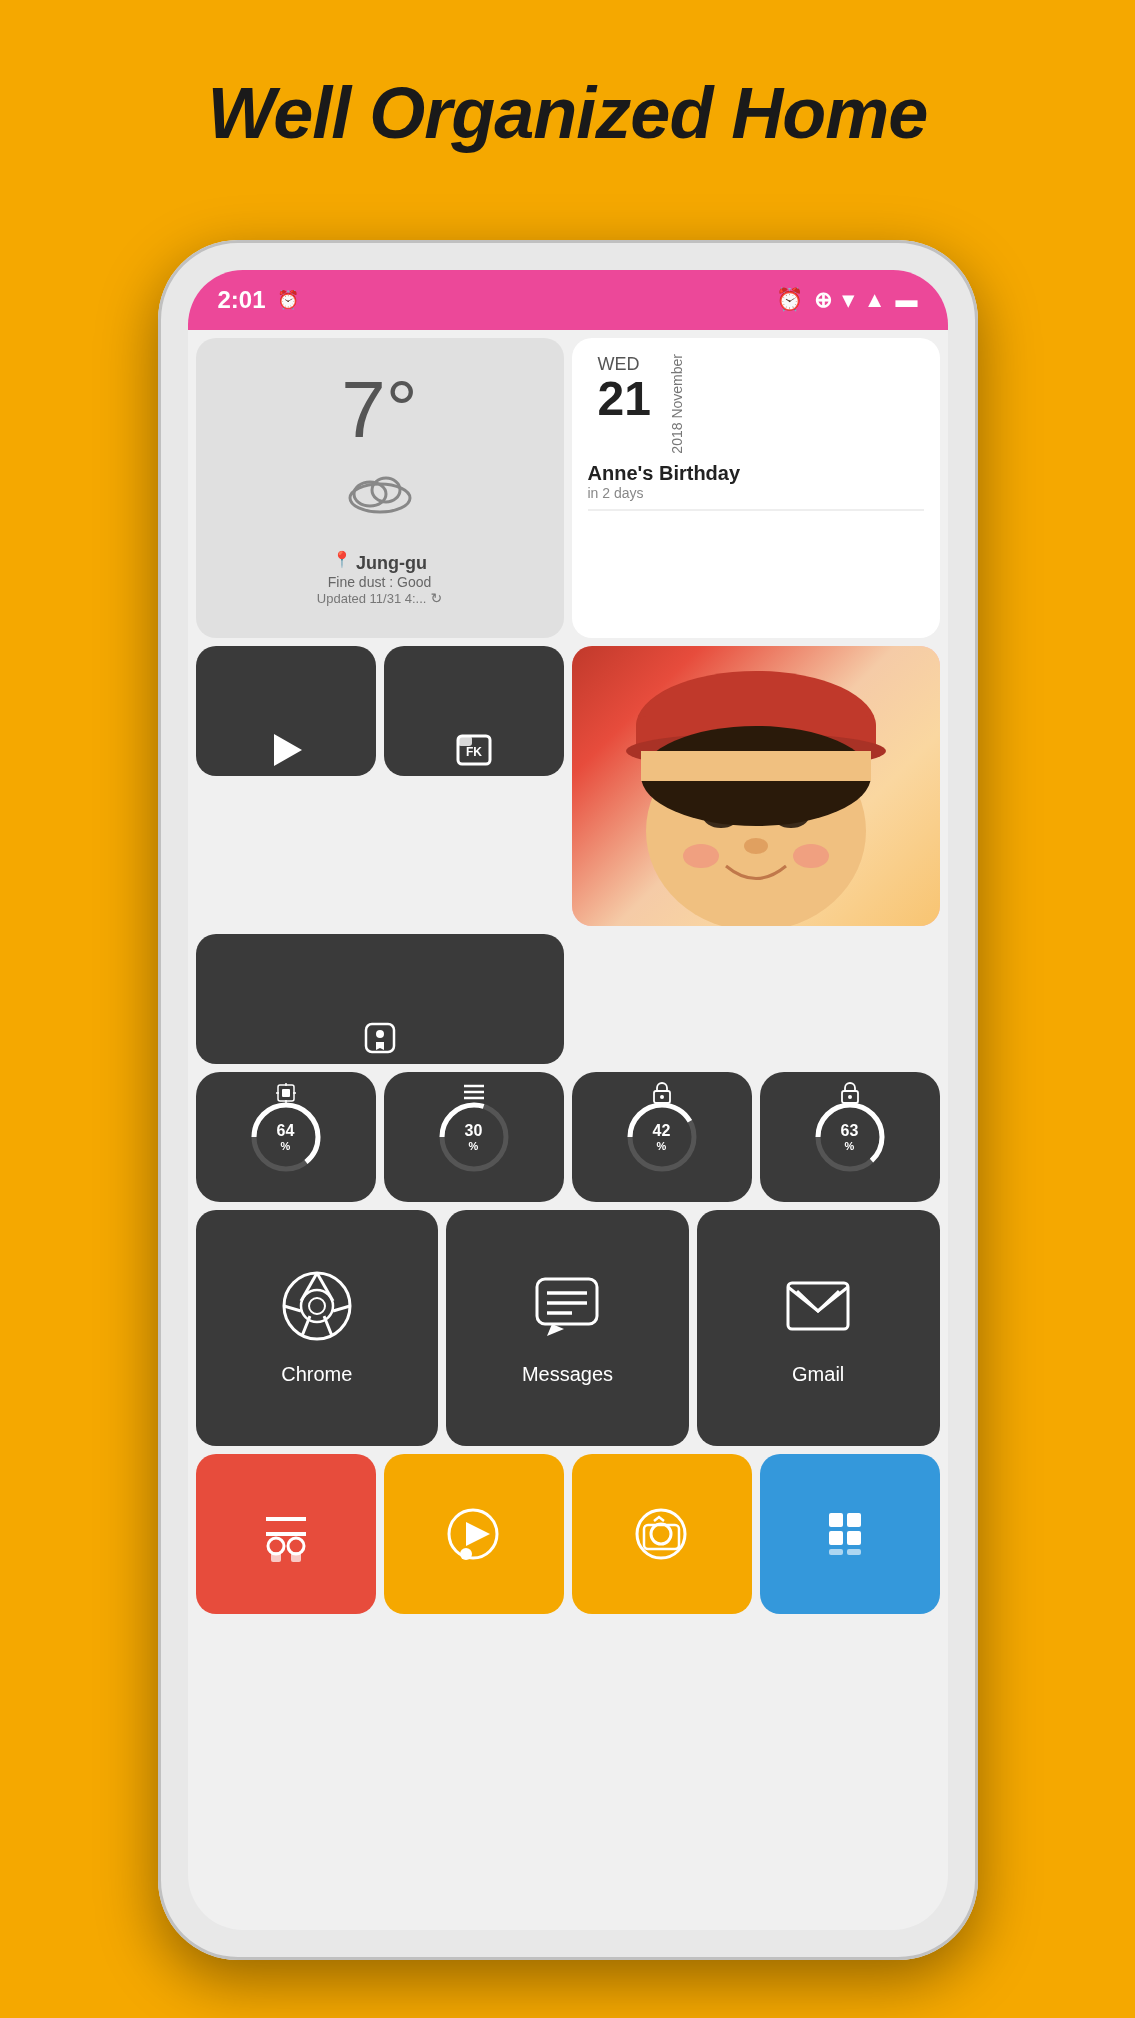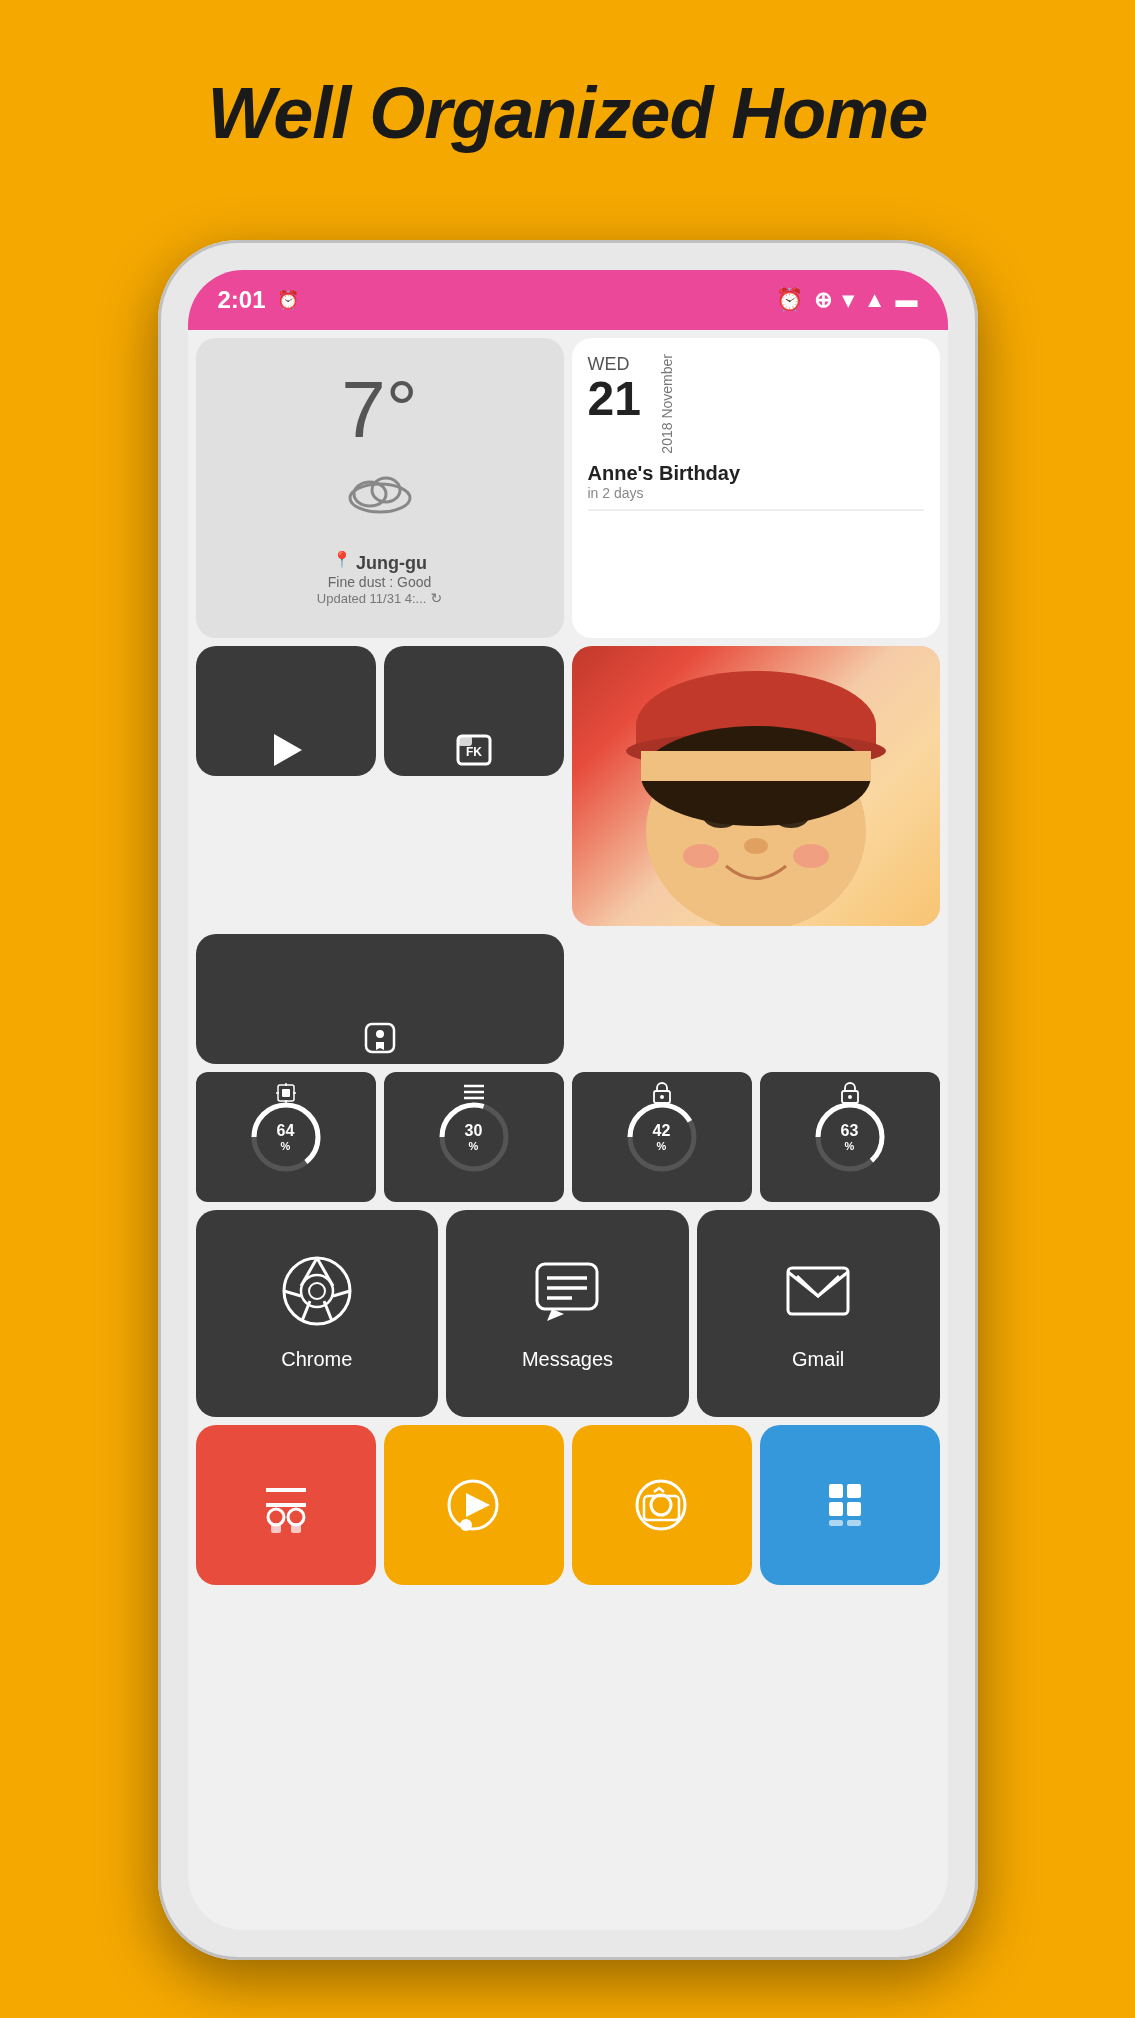--- a/index.html
+++ b/index.html
@@ -165,20 +165,21 @@
       background: white;
       border-radius: 20px;
       overflow: hidden;
       min-height: 300px;
     }
 
     .calendar-header {
       display: flex;
       align-items: flex-start;
       padding: 16px 16px 8px;
+      margin-left: 10px;
     }
 
     .calendar-date-block {
       text-align: left;
       margin-right: 14px;
     }
 
     .calendar-day-name {
       font-size: 18px;
       color: #555;
@@ -265,21 +266,21 @@
     
     .battery-row {
       grid-column: 1 / -1;
       display: grid;
       grid-template-columns: 1fr 1fr 1fr 1fr;
       gap: 8px;
     }
 
     .battery-item {
       background: #3a3a3a;
-      border-radius: 12px;
+      border-radius: 24px;
       display: flex;
       flex-direction: column;
       align-items: center;
       justify-content: center;
       height: 130px;
       position: relative;
     }
 
     .battery-circle {
       position: relative;
@@ -315,21 +316,21 @@
       gap: 8px;
     }
 
     .bottom-app {
       background: #3a3a3a;
       border-radius: 20px;
       display: flex;
       flex-direction: column;
       align-items: center;
       justify-content: center;
-      height: 207px;
+      height: 236px;
       color: white;
     }
 
     .bottom-app-name {
       font-size: 20px;
       margin-top: 10px;
       color: white;
     }
 
     .bottom-app-icon {

